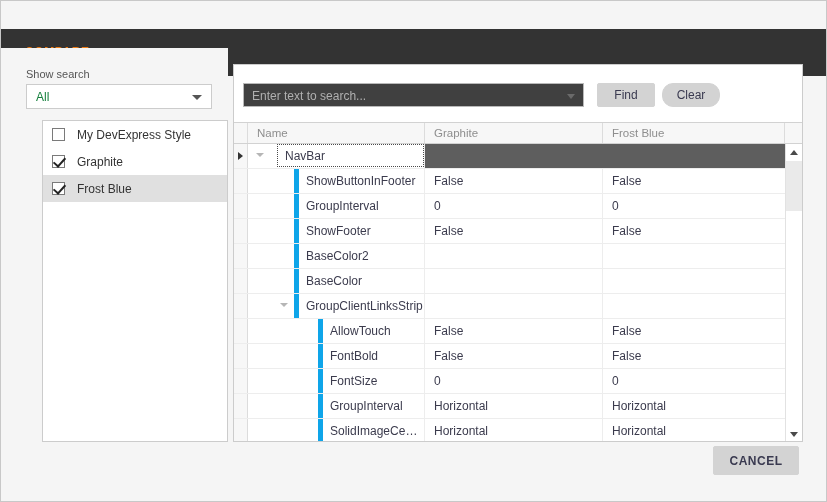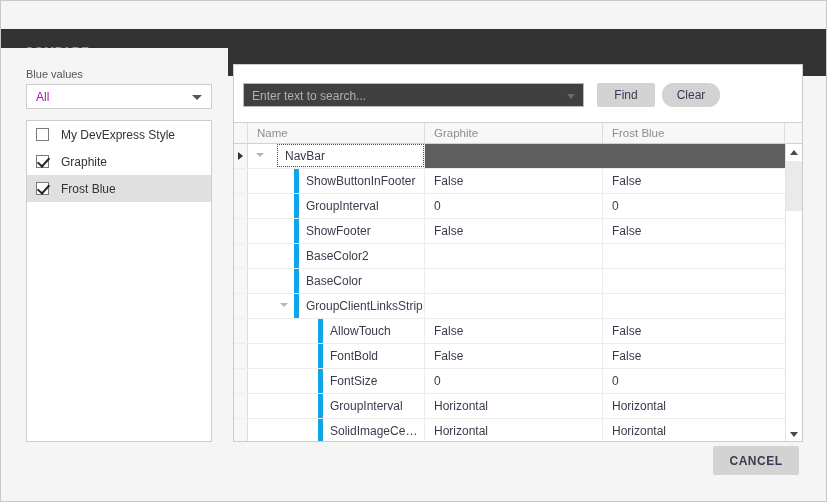--- a/index.html
+++ b/index.html
@@ -43,31 +43,31 @@
     font-size: 11px; color: #555555;
   }
   #show-values-combo {
     position: absolute; left: 25px; top: 36px;
     width: 186px; height: 25px;
     background: #ffffff;
     border: 1px solid #cccccc;
   }
   #show-values-combo .value {
     position: absolute; left: 9px; top: 5px;
-    font-size: 12px; color: #a21caf;
+    font-size: 12px; color: #15803d;
   }
   #show-values-combo .arrow {
     position: absolute; right: 9px; top: 10px;
     width: 0; height: 0;
     border-left: 5px solid transparent;
     border-right: 5px solid transparent;
     border-top: 5px solid #555555;
   }
   #style-list {
-    position: absolute; left: 25px; top: 72px;
+    position: absolute; left: 41px; top: 72px;
     width: 186px; height: 322px;
     background: #ffffff;
     border: 1px solid #cccccc;
     overflow: hidden;
   }
   .style-item {
     position: relative;
     height: 27px;
     display: flex;
     align-items: center;
@@ -283,21 +283,21 @@
 </head>
 <body>
 
 <div id="window">
 
   <div id="titlebar">
     <div class="title">COMPARE</div>
   </div>
 
   <div id="left-panel">
-    <div class="field-label">Blue values</div>
+    <div class="field-label">Show search</div>
 
     <div id="show-values-combo">
       <div class="value">All</div>
       <div class="arrow"></div>
     </div>
 
     <div id="style-list">
         <div class="style-item">
           <div class="cb"></div>
           <span>My DevExpress Style</span>

